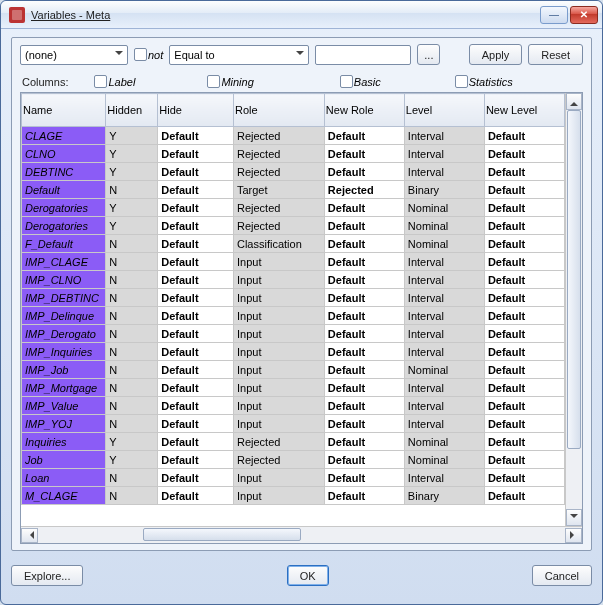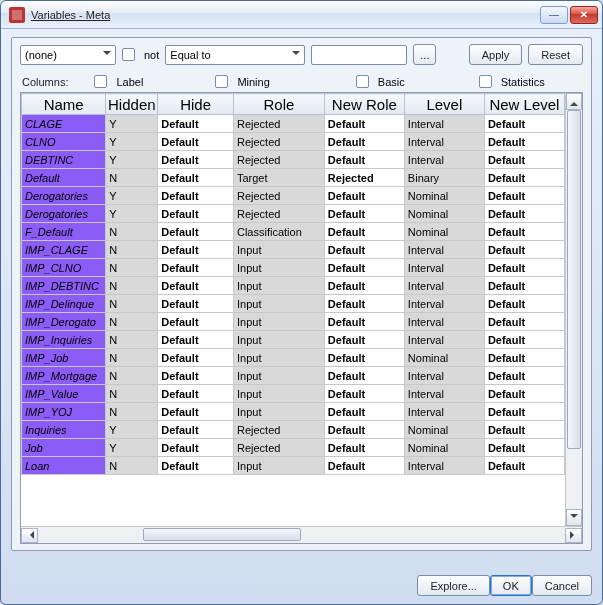--- a/index.html
+++ b/index.html
@@ -86,21 +86,21 @@
   .btn {
     background:linear-gradient(#fdfdfd,#e4e9f1);
     border:1px solid #7a8ca6; border-radius:3px;
     height:21px; padding:0 12px; font-size:11px;
     display:inline-flex; align-items:center; justify-content:center;
     color:#222;
   }
   .btn.small{padding:0 6px;}
   .btn.primary{ border:1px solid #2b6fc2; box-shadow:0 0 0 1px #7fb0ea inset;}
   .checkbox {
-    display:inline-flex; align-items:center; gap:9px;
+    display:inline-flex; align-items:center; gap:1px;font-style:italic;
   }
   .checkbox .box{
     width:13px;height:13px;background:#fff;border:1px solid #7a8ca6;border-radius:2px;
   }
   .cols-row{
     display:flex; align-items:center; gap:26px; margin-bottom:4px; padding-left:2px;
   }
   .cols-row .lbl{ color:#222;}
   .table-wrap{
     border:1px solid #8c9cb4;
@@ -110,22 +110,22 @@
   }
   .table-scroll{
     flex:1; overflow:hidden; position:relative;
   }
   table{
     border-collapse:collapse; width:100%; table-layout:fixed;
   }
   thead th{
     background:linear-gradient(#f5f7fb,#e3e9f2);
     border:1px solid #b5c0d2;
-    font-weight:normal; text-align:center;
-    height:21px; font-size:15px;
+    font-weight:normal; text-align:left;
+    height:33px; font-size:11px;
     overflow:hidden; white-space:nowrap;
   }
   tbody td{
     border:1px solid #c8c8c8;
     height:18px; padding:0 3px;
     overflow:hidden; white-space:nowrap; text-overflow:clip;
   }
   tbody td.name{ background:#8b5cf6;font-style:italic;}
   tbody td.ro{ background:#d9d9d9;}
   tbody td.rw{ background:#ffffff; font-weight:bold;}
@@ -144,21 +144,21 @@
   }
   .table-flex{display:flex; flex:1; overflow:hidden;}
   .vbar{
     width:17px; background:#eef0f4; border-left:1px solid #c8c8c8;
     display:flex; flex-direction:column;
   }
   .vbar .arrow{height:17px;background:linear-gradient(#fdfdfd,#dfe5ef);border:1px solid #a9b5c8;display:flex;align-items:center;justify-content:center;}
   .vbar .track{flex:1; position:relative;}
   .vbar .thumb{position:absolute; top:0; height:85%; left:1px; right:1px; background:linear-gradient(90deg,#f4f7fc,#d6dfec); border:1px solid #9aaac2; border-radius:2px;}
   .footer-btns{
-    display:flex; justify-content:flex-end; padding-top:24px;
+    display:flex; justify-content:space-between; padding-top:14px;
   }
   .tri{border:4px solid transparent;}
   .tri.left{border-right-color:#444;}
   .tri.right{border-left-color:#444;}
   .tri.up{border-bottom-color:#444;}
   .tri.down{border-top-color:#444;}
 </style>
 </head>
 <body>
 
@@ -169,21 +169,21 @@
     <div class="win-controls">
       <div class="win-btn">—</div>
       <div class="win-btn close">✕</div>
     </div>
   </div>
 
   <div class="body">
     <div class="panel">
 
       <div class="filter-row">
-        <div class="select" style="width:96px;">
+        <div class="select" style="width:108px;">
           <span>(none)</span>
         </div>
         <label class="checkbox">
           <span class="box"></span>
           <span>not</span>
         </label>
         <div class="select" style="width:140px;">
           <span>Equal to</span>
         </div>
         <div class="textinput" style="width:96px;">
@@ -411,20 +411,29 @@
                     <td class="ro">Nominal</td>
                     <td class="rw">Default</td>
                   </tr>
                   <tr>
                     <td class="name">Loan</td>
                     <td class="ro">N</td>
                     <td class="rw">Default</td>
                     <td class="ro">Input</td>
                     <td class="rw">Default</td>
                     <td class="ro">Interval</td>
+                    <td class="rw">Default</td>
+                  </tr>
+                  <tr>
+                    <td class="name">M_CLAGE</td>
+                    <td class="ro">N</td>
+                    <td class="rw">Default</td>
+                    <td class="ro">Input</td>
+                    <td class="rw">Default</td>
+                    <td class="ro">Binary</td>
                     <td class="rw">Default</td>
                   </tr>
                 </tbody>
             </table>
           </div>
           <div class="vbar">
             <div class="arrow">
                 <span class="tri up"></span>
               </div>
             <div class="track">

